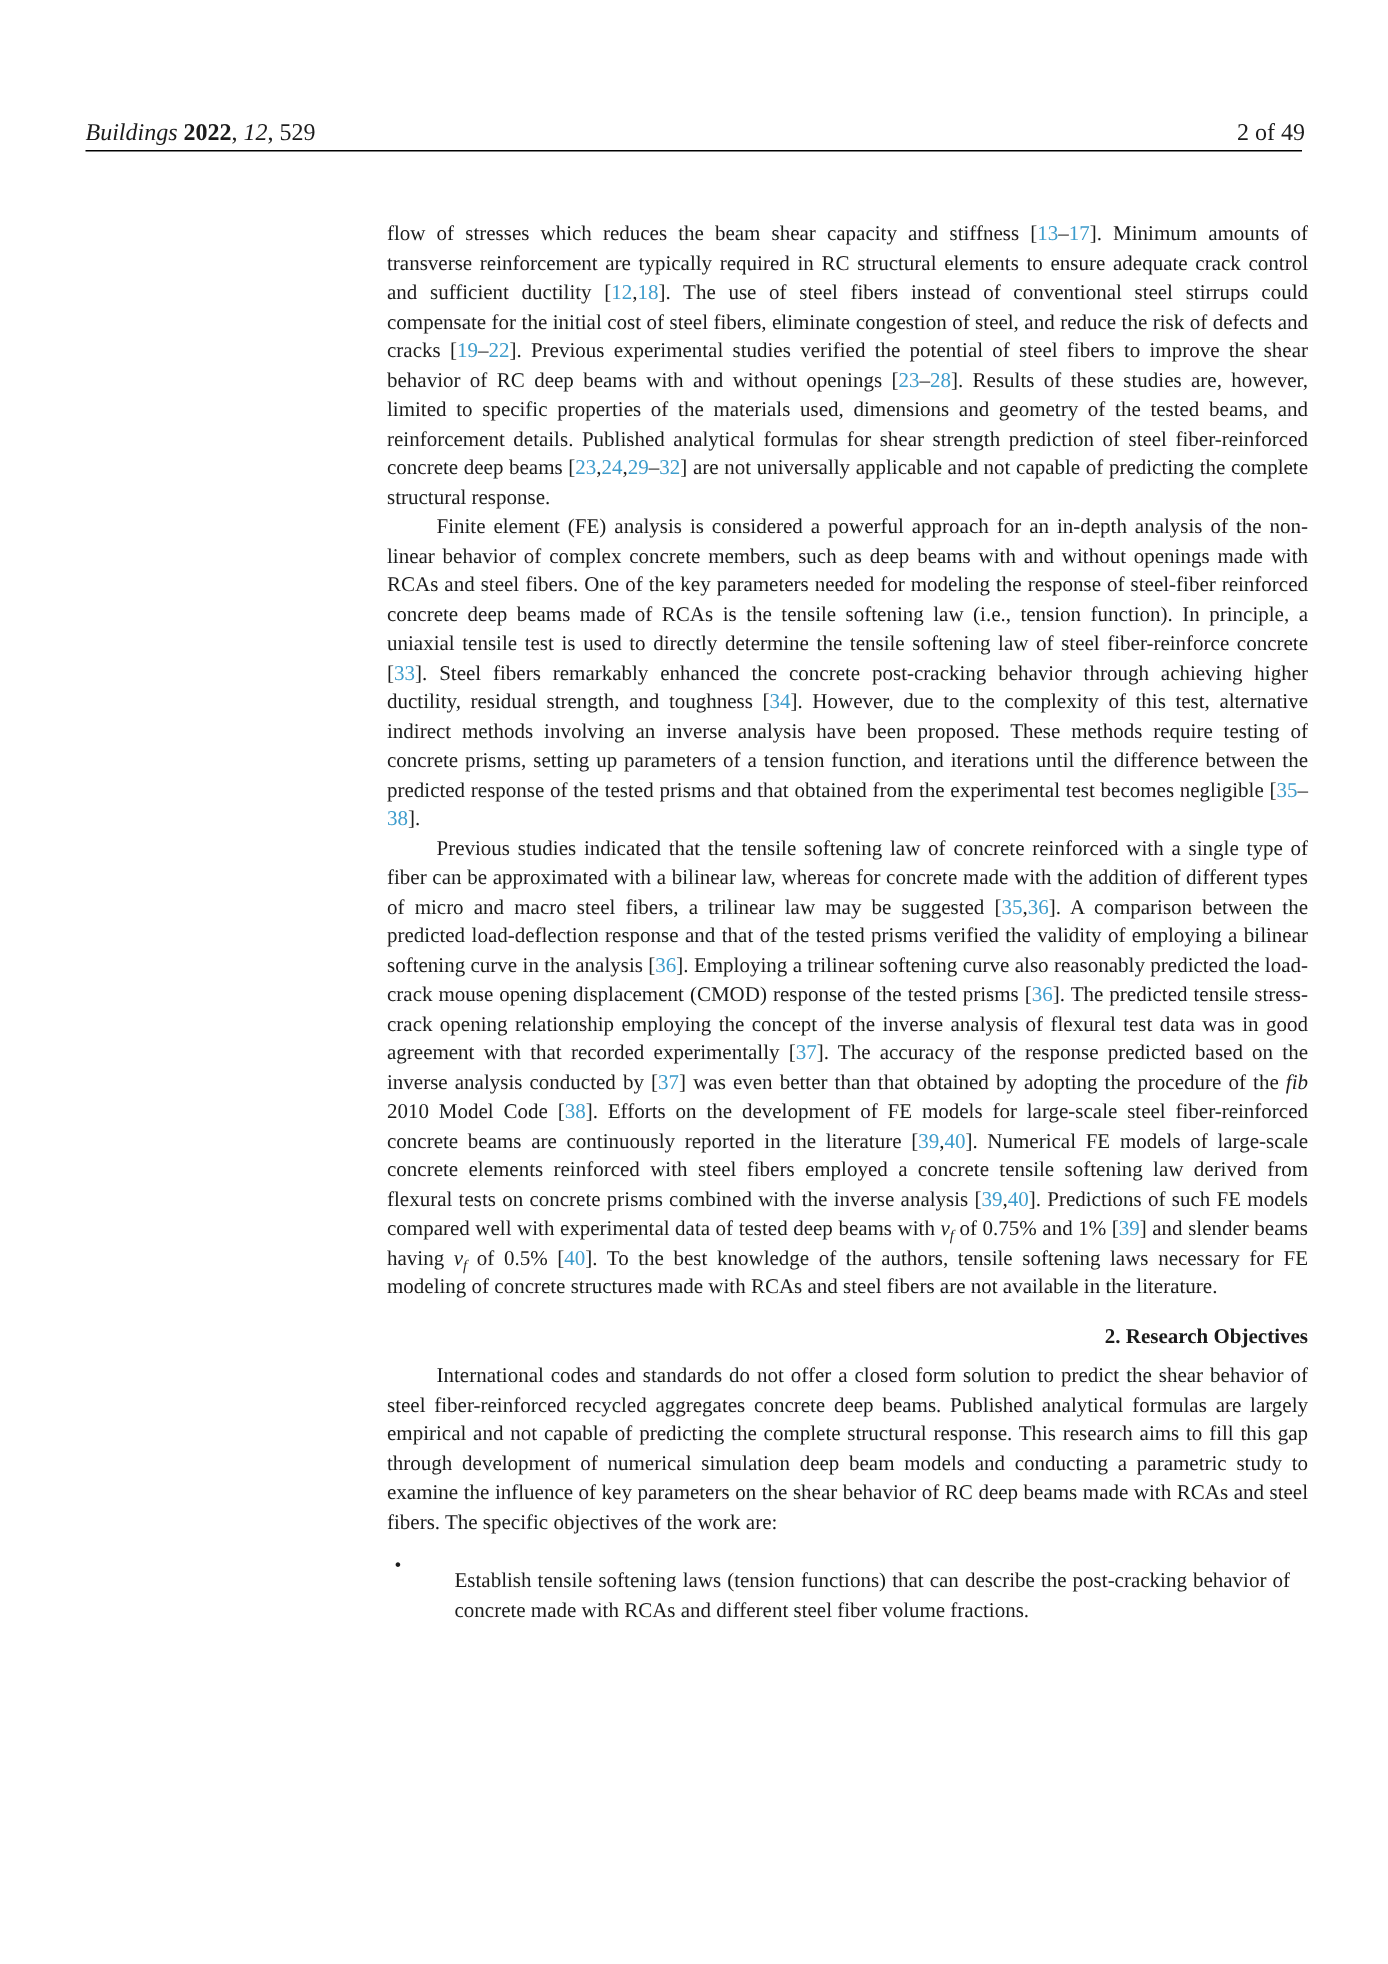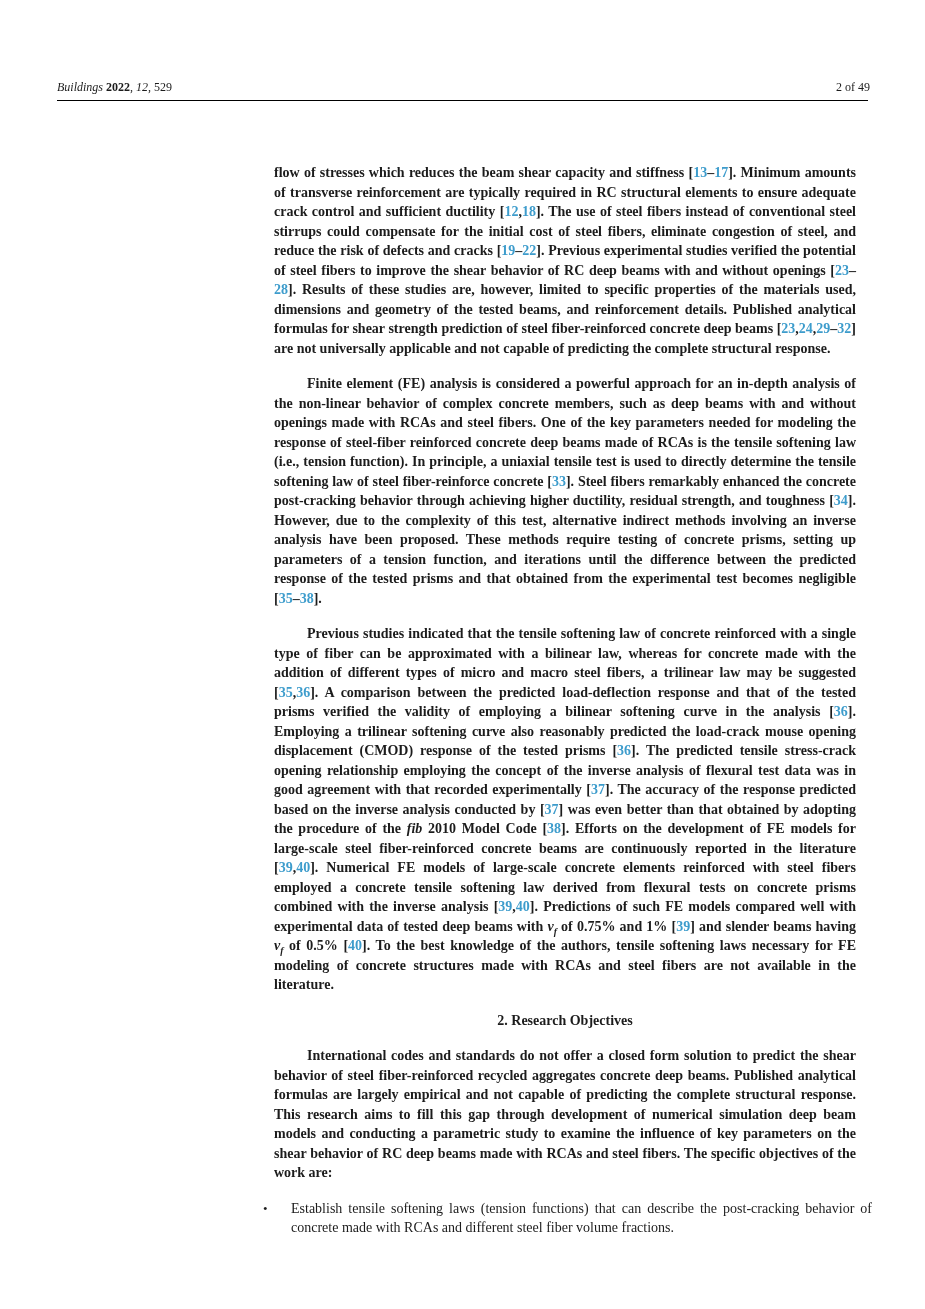--- a/index.html
+++ b/index.html
@@ -15,60 +15,60 @@
     overflow: hidden;
   }
   .header {
     position: absolute;
     top: 80px;
     left: 57px;
     right: 55px;
     display: flex;
     justify-content: space-between;
     align-items: baseline;
-    font-size: 12px;
+    font-size: 16px;
   }
   .header-rule {
     position: absolute;
     top: 100px;
     left: 57px;
     right: 57px;
     border-top: 1px solid #000000;
   }
   .body-col {
     position: absolute;
     top: 147px;
     left: 258px;
     width: 614px;
     font-size: 14px;
     line-height: 19.5px;
     text-align: justify;
   }
-  p.para { margin: 16px; font-weight: bold; }
+  p.para { margin: 0; }
   p.para.indent { text-indent: 33px; }
   h2.section-heading {
     margin: 13px 0 7px 0;
     font-size: 14px;
     line-height: 19.5px;
     font-weight: 700;
-    text-align: center;
+    text-align: right;
   }
   .bullet-row {
     display: flex;
     margin-top: 8px;
   }
   .bullet-marker {
     width: 33px;
     flex: 0 0 33px;
     padding-left: 5px;
     font-size: 13px;
   }
   .bullet-text {
     flex: 1;
-    margin: 0;
+    margin: 12px;
   }
   .seg-t { }
   .seg-a { color: var(--link); cursor: pointer; }
   .seg-i { font-style: italic; }
   .seg-b { font-weight: 700; }
   sub.seg-sub { font-style: italic; font-size: 70%; line-height: 0; }
 </style>
 </head>
 <body>
 

